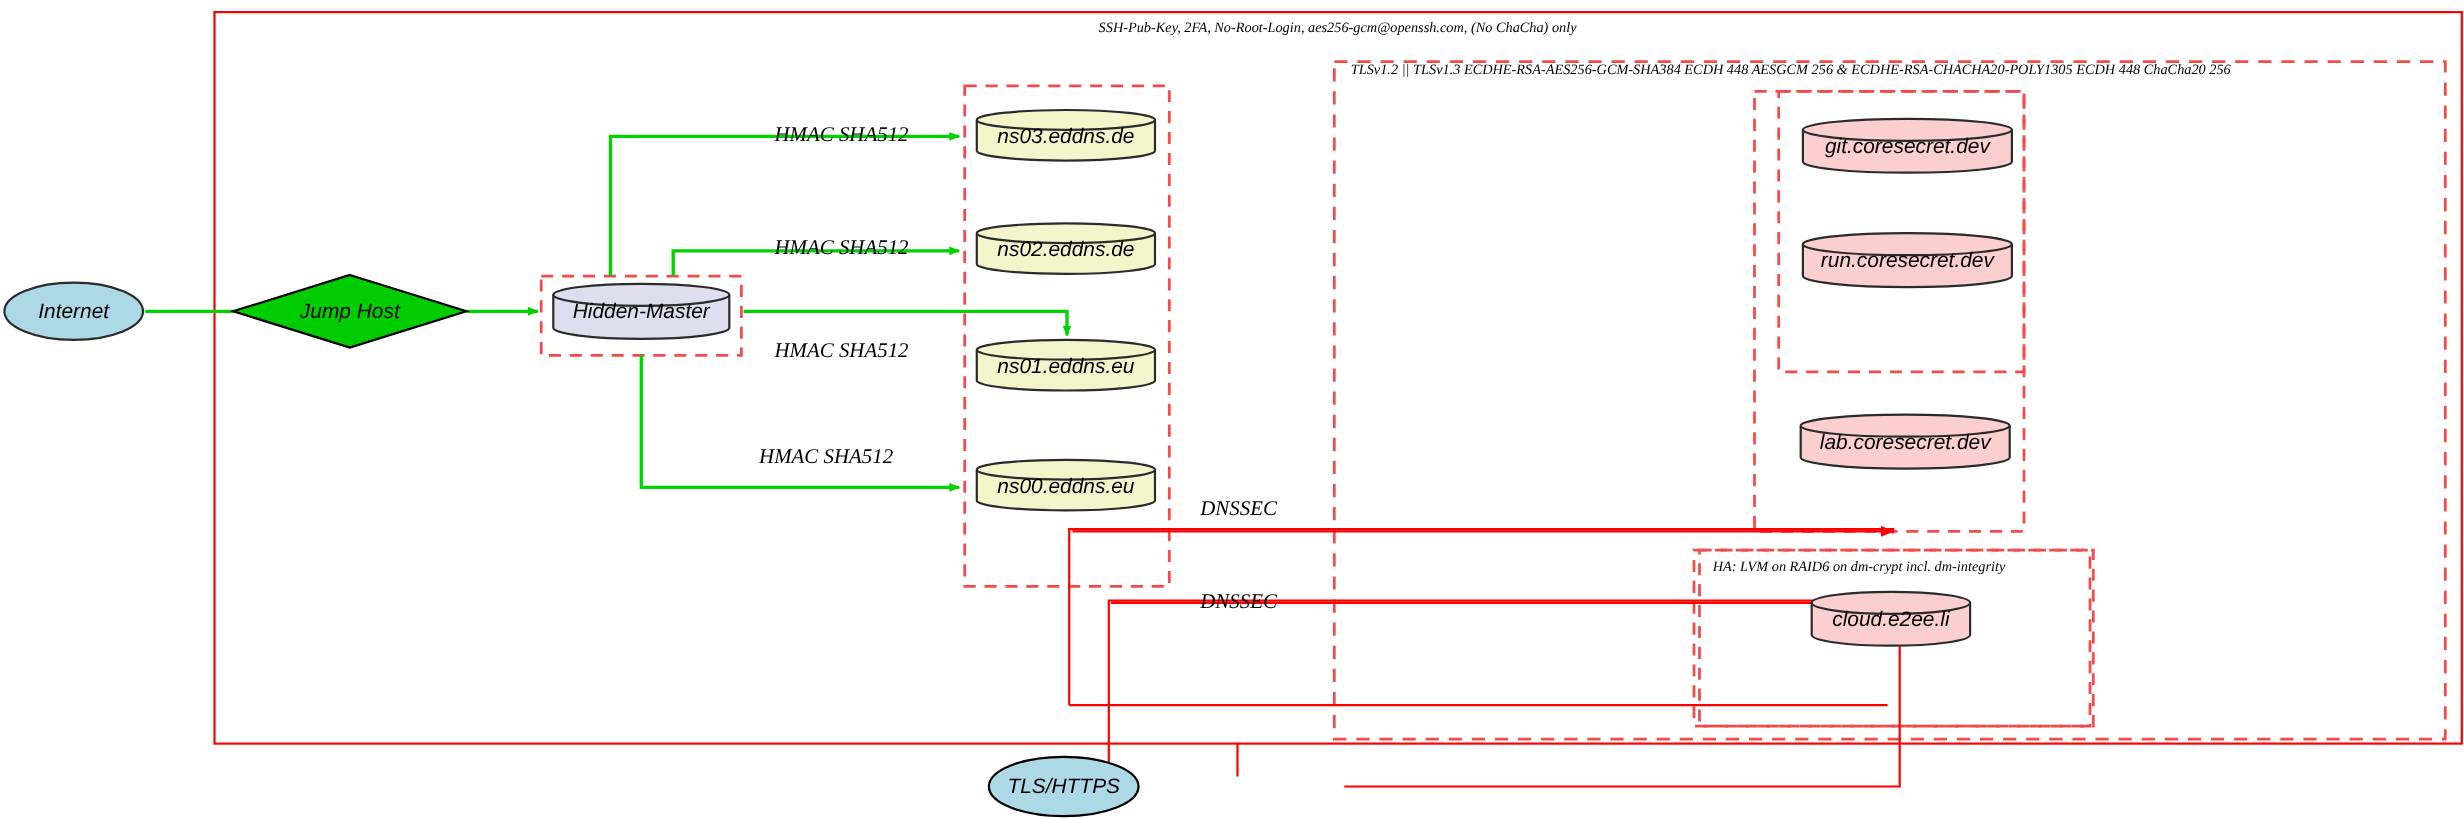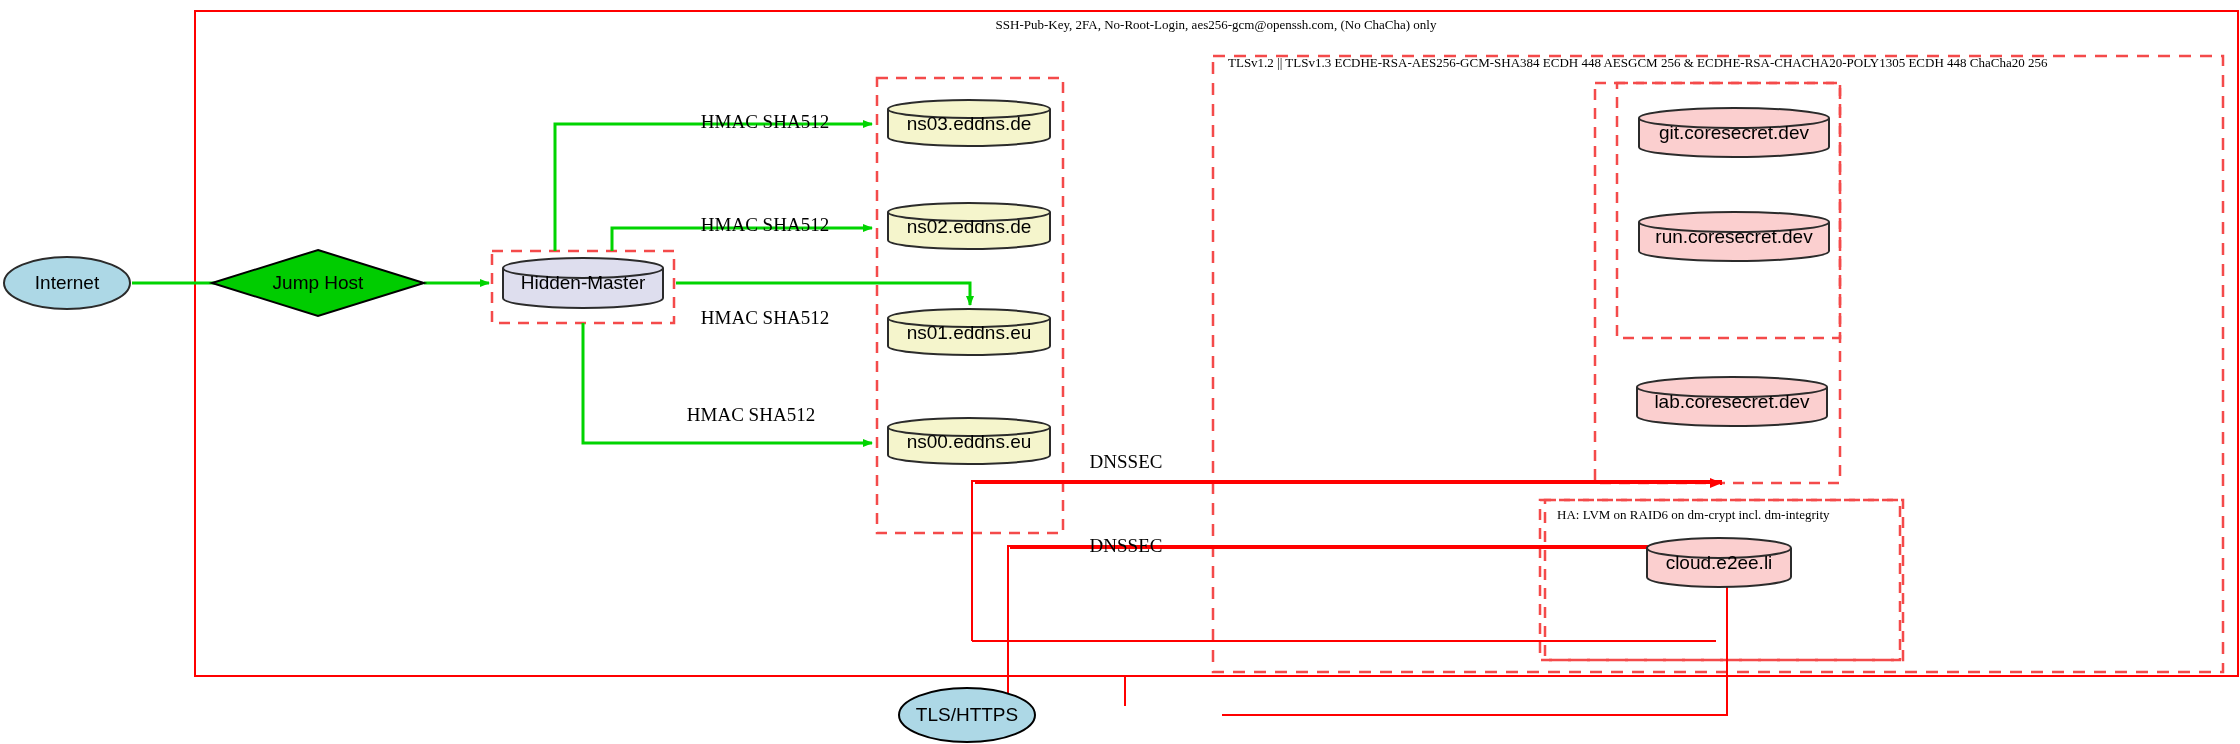--- a/index.html
+++ b/index.html
@@ -1,18 +1,18 @@
 <!DOCTYPE html>
 <html><head>
 <meta charset="utf-8">
 <style>
   html,body{margin:0;padding:0;background:#ffffff;}
   body{width:2240px;height:744px;overflow:hidden;
        font-family:"Liberation Sans",sans-serif;}
-  #stage{position:relative;width:2032px;height:744px;}
+  #stage{position:relative;width:2032px;height:744px;font-style:italic;}
   svg#canvas{position:absolute;left:0;top:0;width:2240px;height:744px;}
 
   .node-label{
     font-family:"Liberation Sans",sans-serif;
     font-size:19px; fill:#000; text-anchor:middle;
     dominant-baseline:middle; paint-order:stroke;
   }
   .edge-label{
     font-family:"Liberation Serif",serif;
     font-size:19px; fill:#000; text-anchor:middle;

